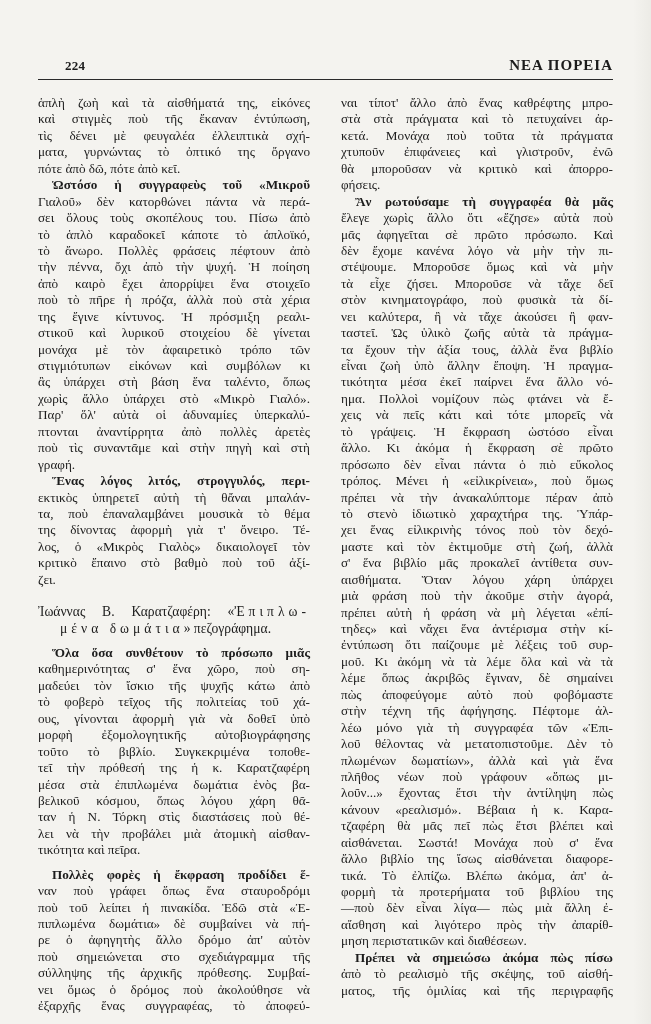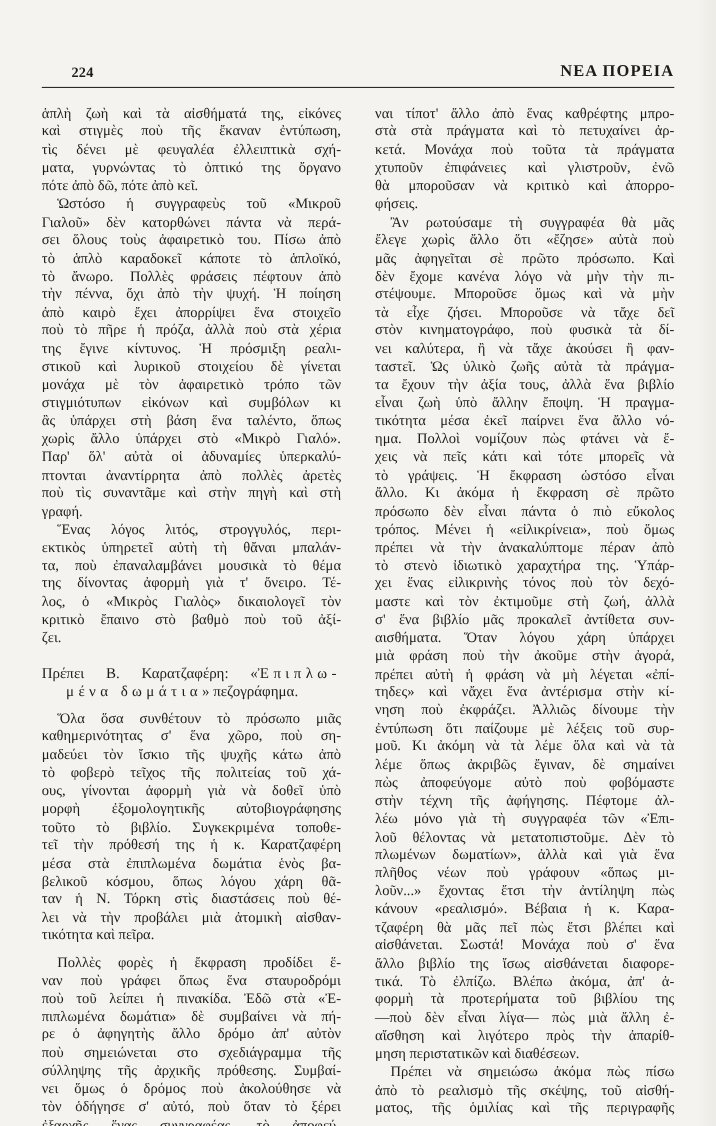--- a/index.html
+++ b/index.html
@@ -36,21 +36,21 @@
   .column {
     position: absolute; top: 95px; width: 272px;
     font-family: "Liberation Serif", serif;
     font-size: 13.2px; line-height: 16.45px;
     text-align: justify;
   }
   .col-left { left: 38px; }
   .col-right { left: 341px; }
   .line { display: block; white-space: nowrap; text-align: justify; text-align-last: justify; height: 16.45px; overflow: visible; }
   .line.last { text-align-last: left; }
-  .line.indent { padding-left: 14px; }
+  .line.indent { padding-left: 14px; font-weight: bold; }
   .gap { display: block; height: 16px; }
   .gap-small { display: block; height: 8px; }
   .heading-line { display: block; white-space: nowrap; font-size: 13.6px; height: 16.45px; text-align-last: justify; text-align: justify;}
   .heading-line.cont { padding-left: 22px; text-align-last: left; }
   .spaced { letter-spacing: 4px; }
 </style>
 </head>
 <body>
 
 <div class="page-edge"></div>
@@ -65,21 +65,21 @@
   <div>
       <span class="line">ἁπλὴ ζωὴ καὶ τὰ αἰσθήματά της, εἰκόνες</span>
       <span class="line">καὶ στιγμὲς ποὺ τῆς ἔκαναν ἐντύπωση,</span>
       <span class="line">τὶς δένει μὲ φευγαλέα ἐλλειπτικὰ σχή-</span>
       <span class="line">ματα, γυρνώντας τὸ ὀπτικό της ὄργανο</span>
       <span class="line last">πότε ἀπὸ δῶ, πότε ἀπὸ κεῖ.</span>
     </div>
   <div>
       <span class="line indent">Ὡστόσο ἡ συγγραφεὺς τοῦ «Μικροῦ</span>
       <span class="line">Γιαλοῦ» δὲν κατορθώνει πάντα νὰ περά-</span>
-      <span class="line">σει ὅλους τοὺς ἀφαιρετικὸ του. Πίσω ἀπὸ</span>
+      <span class="line">σει ὅλους τοὺς σκοπέλους του. Πίσω ἀπὸ</span>
       <span class="line">τὸ ἁπλὸ καραδοκεῖ κάποτε τὸ ἁπλοϊκό,</span>
       <span class="line">τὸ ἄνωρο. Πολλὲς φράσεις πέφτουν ἀπὸ</span>
       <span class="line">τὴν πέννα, ὄχι ἀπὸ τὴν ψυχή. Ἡ ποίηση</span>
       <span class="line">ἀπὸ καιρὸ ἔχει ἀπορρίψει ἕνα στοιχεῖο</span>
       <span class="line">ποὺ τὸ πῆρε ἡ πρόζα, ἀλλὰ ποὺ στὰ χέρια</span>
       <span class="line">της ἔγινε κίντυνος. Ἡ πρόσμιξη ρεαλι-</span>
       <span class="line">στικοῦ καὶ λυρικοῦ στοιχείου δὲ γίνεται</span>
       <span class="line">μονάχα μὲ τὸν ἀφαιρετικὸ τρόπο τῶν</span>
       <span class="line">στιγμιότυπων εἰκόνων καὶ συμβόλων κι</span>
       <span class="line">ἂς ὑπάρχει στὴ βάση ἕνα ταλέντο, ὅπως</span>
@@ -93,21 +93,21 @@
       <span class="line indent">Ἕνας λόγος λιτός, στρογγυλός, περι-</span>
       <span class="line">εκτικὸς ὑπηρετεῖ αὐτὴ τὴ θἄναι μπαλάν-</span>
       <span class="line">τα, ποὺ ἐπαναλαμβάνει μουσικὰ τὸ θέμα</span>
       <span class="line">της δίνοντας ἀφορμὴ γιὰ τ' ὄνειρο. Τέ-</span>
       <span class="line">λος, ὁ «Μικρὸς Γιαλὸς» δικαιολογεῖ τὸν</span>
       <span class="line">κριτικὸ ἔπαινο στὸ βαθμὸ ποὺ τοῦ ἀξί-</span>
       <span class="line last">ζει.</span>
     </div>
   <span class="gap"></span>
   <div>
-    <span class="heading-line"><span>Πρέπει Β. Καρατζαφέρη: «</span><span class="spaced">Ἐπιπλω-</span></span>
+    <span class="heading-line"><span>Ἰωάννας Β. Καρατζαφέρη: «</span><span class="spaced">Ἐπιπλω-</span></span>
     <span class="heading-line cont"><span class="spaced">μένα δωμάτια</span><span>» πεζογράφημα.</span></span>
   </div>
   <span class="gap-small"></span>
   <div>
       <span class="line indent">Ὅλα ὅσα συνθέτουν τὸ πρόσωπο μιᾶς</span>
       <span class="line">καθημερινότητας σ' ἕνα χῶρο, ποὺ ση-</span>
       <span class="line">μαδεύει τὸν ἴσκιο τῆς ψυχῆς κάτω ἀπὸ</span>
       <span class="line">τὸ φοβερὸ τεῖχος τῆς πολιτείας τοῦ χά-</span>
       <span class="line">ους, γίνονται ἀφορμὴ γιὰ νὰ δοθεῖ ὑπὸ</span>
       <span class="line">μορφὴ ἐξομολογητικῆς αὐτοβιογράφησης</span>
@@ -122,21 +122,20 @@
   <span class="gap-small"></span>
   <div>
       <span class="line indent">Πολλὲς φορὲς ἡ ἔκφραση προδίδει ἕ-</span>
       <span class="line">ναν ποὺ γράφει ὅπως ἕνα σταυροδρόμι</span>
       <span class="line">ποὺ τοῦ λείπει ἡ πινακίδα. Ἐδῶ στὰ «Ἐ-</span>
       <span class="line">πιπλωμένα δωμάτια» δὲ συμβαίνει νὰ πή-</span>
       <span class="line">ρε ὁ ἀφηγητὴς ἄλλο δρόμο ἀπ' αὐτὸν</span>
       <span class="line">ποὺ σημειώνεται στο σχεδιάγραμμα τῆς</span>
       <span class="line">σύλληψης τῆς ἀρχικῆς πρόθεσης. Συμβαί-</span>
       <span class="line">νει ὅμως ὁ δρόμος ποὺ ἀκολούθησε νὰ</span>
-      <span class="line">τὸν ὁδήγησε σ' αὐτό, ποὺ ὅταν τὸ ξέρει</span>
       <span class="line">ἐξαρχῆς ἕνας συγγραφέας, τὸ ἀποφεύ-</span>
     </div>
 
 </div>
 
 <div class="column col-right">
   <div>
       <span class="line">ναι τίποτ' ἄλλο ἀπὸ ἕνας καθρέφτης μπρο-</span>
       <span class="line">στὰ στὰ πράγματα καὶ τὸ πετυχαίνει ἀρ-</span>
       <span class="line">κετά. Μονάχα ποὺ τοῦτα τὰ πράγματα</span>
@@ -165,21 +164,20 @@
       <span class="line">τρόπος. Μένει ἡ «εἰλικρίνεια», ποὺ ὅμως</span>
       <span class="line">πρέπει νὰ τὴν ἀνακαλύπτομε πέραν ἀπὸ</span>
       <span class="line">τὸ στενὸ ἰδιωτικὸ χαραχτήρα της. Ὑπάρ-</span>
       <span class="line">χει ἕνας εἰλικρινὴς τόνος ποὺ τὸν δεχό-</span>
       <span class="line">μαστε καὶ τὸν ἐκτιμοῦμε στὴ ζωή, ἀλλὰ</span>
       <span class="line">σ' ἕνα βιβλίο μᾶς προκαλεῖ ἀντίθετα συν-</span>
       <span class="line">αισθήματα. Ὅταν λόγου χάρη ὑπάρχει</span>
       <span class="line">μιὰ φράση ποὺ τὴν ἀκοῦμε στὴν ἀγορά,</span>
       <span class="line">πρέπει αὐτὴ ἡ φράση νὰ μὴ λέγεται «ἐπί-</span>
       <span class="line">τηδες» καὶ νἄχει ἕνα ἀντέρισμα στὴν κί-</span>
-      <span class="line">νηση ποὺ ἐκφράζει. Ἀλλιῶς δίνουμε τὴν</span>
       <span class="line">ἐντύπωση ὅτι παίζουμε μὲ λέξεις τοῦ συρ-</span>
       <span class="line">μοῦ. Κι ἀκόμη νὰ τὰ λέμε ὅλα καὶ νὰ τὰ</span>
       <span class="line">λέμε ὅπως ἀκριβῶς ἔγιναν, δὲ σημαίνει</span>
       <span class="line">πὼς ἀποφεύγομε αὐτὸ ποὺ φοβόμαστε</span>
       <span class="line">στὴν τέχνη τῆς ἀφήγησης. Πέφτομε ἀλ-</span>
       <span class="line">λέω μόνο γιὰ τὴ συγγραφέα τῶν «Ἐπι-</span>
       <span class="line">λοῦ θέλοντας νὰ μετατοπιστοῦμε. Δὲν τὸ</span>
       <span class="line">πλωμένων δωματίων», ἀλλὰ καὶ γιὰ ἕνα</span>
       <span class="line">πλῆθος νέων ποὺ γράφουν «ὅπως μι-</span>
       <span class="line">λοῦν...» ἔχοντας ἔτσι τὴν ἀντίληψη πὼς</span>

